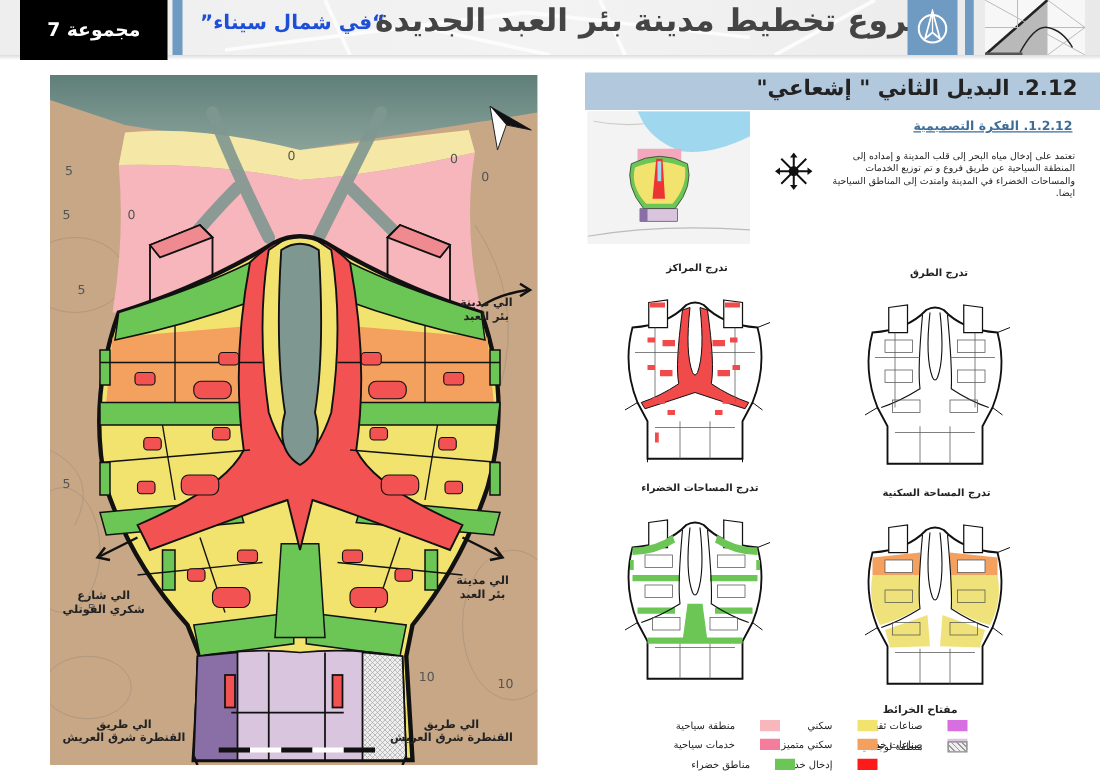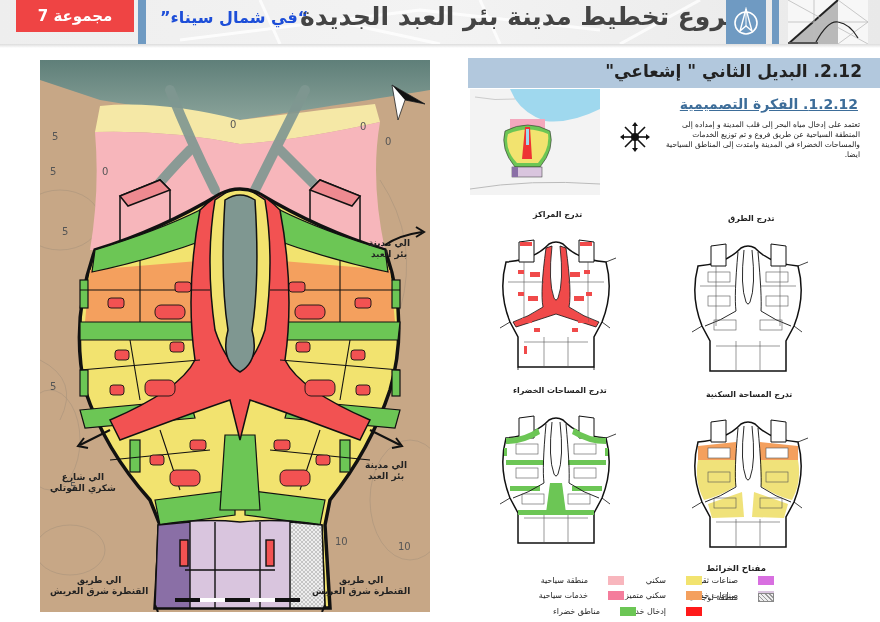--- a/index.html
+++ b/index.html
@@ -4,22 +4,22 @@
 <style>
   * { box-sizing: border-box; margin: 0; padding: 0; }
   html, body { width: 880px; height: 622px; overflow: hidden; background: #ffffff; }
   body { font-family: "DejaVu Sans", sans-serif; position: relative; }
 
   
   .header { position: absolute; left: 0; top: 0; width: 880px; height: 44px;
     background: linear-gradient(90deg, #eeeeee 0%, #f3f3f3 50%, #e9e9e9 100%); }
   .header-shadow { position: absolute; left: 0; top: 44px; width: 880px; height: 4px;
     background: linear-gradient(#dcdcdc, #ffffff); }
-  .group-badge { position: absolute; left: 16px; top: 0; width: 118px; height: 32px;
-    background: #ef4444; color: #fff; font-weight: bold; font-size: 15px;
+  .group-badge { position: absolute; left: 16px; top: 0; width: 118px; height: 48px;
+    background: #000000; color: #fff; font-weight: bold; font-size: 15px;
     display: flex; align-items: center; justify-content: center; direction: rtl; }
   .header-bar-l { position: absolute; left: 138px; top: 0; width: 8px; height: 44px; background: #6f9ac2; }
   .header-sub { position: absolute; left: 160px; top: 8px; font-size: 16px; color: #1d4ed8;
     direction: rtl; font-weight: bold; }
   .header-title { position: absolute; left: 300px; top: 2px; font-size: 25px; color: #444;
     font-weight: bold; direction: rtl; white-space: nowrap; }
   .logo-box { position: absolute; left: 726px; top: 0; width: 40px; height: 44px; background: #6f9ac2;
     display: flex; align-items: center; justify-content: center; }
   .header-bar-r { position: absolute; left: 772px; top: 0; width: 7px; height: 44px; background: #6f9ac2; }
   .arch-logo { position: absolute; left: 788px; top: 0; width: 80px; height: 44px; }
@@ -30,21 +30,21 @@
   .map-frame svg { display: block; }
   .map-label { position: absolute; font-size: 9px; font-weight: bold; color: #222; direction: rtl;
     text-align: center; line-height: 11px; }
 
   
   .section-bar { position: absolute; left: 468px; top: 58px; width: 412px; height: 30px;
     background: #b2c8dd; }
   .section-title { position: absolute; right: 18px; top: 3px; font-size: 17px; font-weight: bold;
     color: #222; direction: rtl; white-space: nowrap; }
   .thumb { position: absolute; left: 470px; top: 89px; width: 130px; height: 106px; background: #f4f4f4; }
-  .sub-title { position: absolute; right: 22px; top: 96px; font-size: 14px; color: #3d6d99;
+  .sub-title { position: absolute; right: 22px; top: 96px; font-size: 10px; color: #3d6d99;
     font-weight: bold; direction: rtl; text-decoration: underline; }
   .burst { position: absolute; left: 620px; top: 122px; width: 30px; height: 30px; }
   .desc { position: absolute; left: 655px; top: 120px; width: 205px; font-size: 7.5px; line-height: 10px;
     color: #222; direction: rtl; text-align: right; }
 
   .mini-title { position: absolute; font-size: 8px; font-weight: bold; color: #222; direction: rtl;
     white-space: nowrap; }
   .mini { position: absolute; width: 124px; height: 148px; }
 
   .legend-title { position: absolute; right: 114px; top: 563px; font-size: 8.5px; font-weight: bold;

